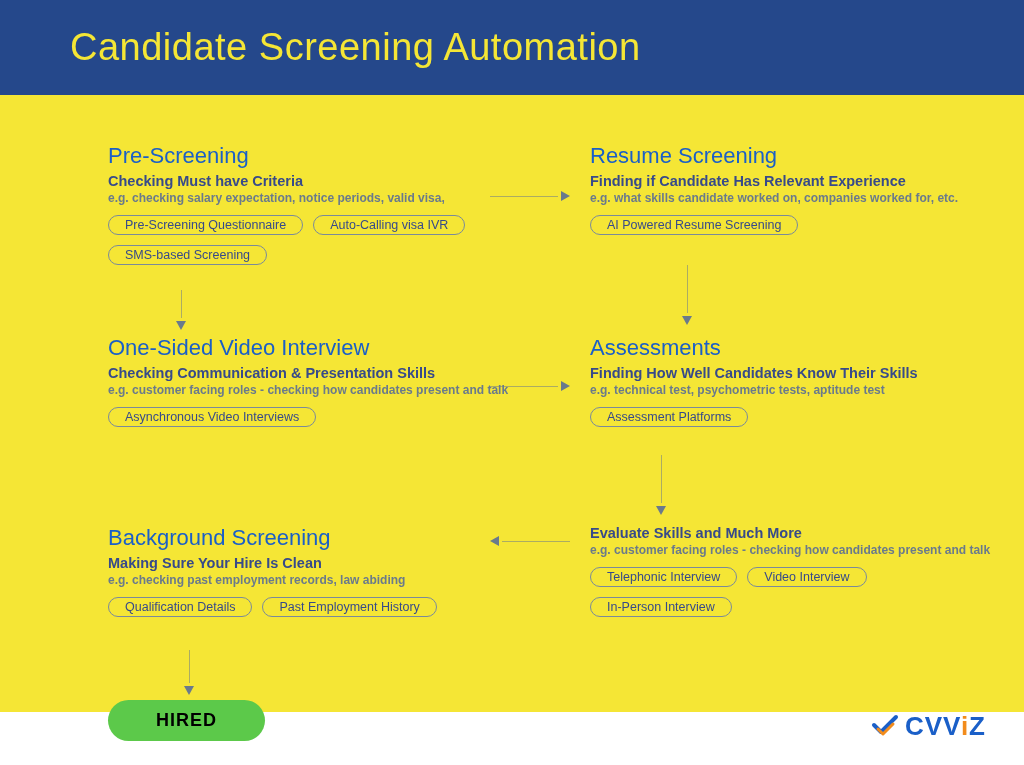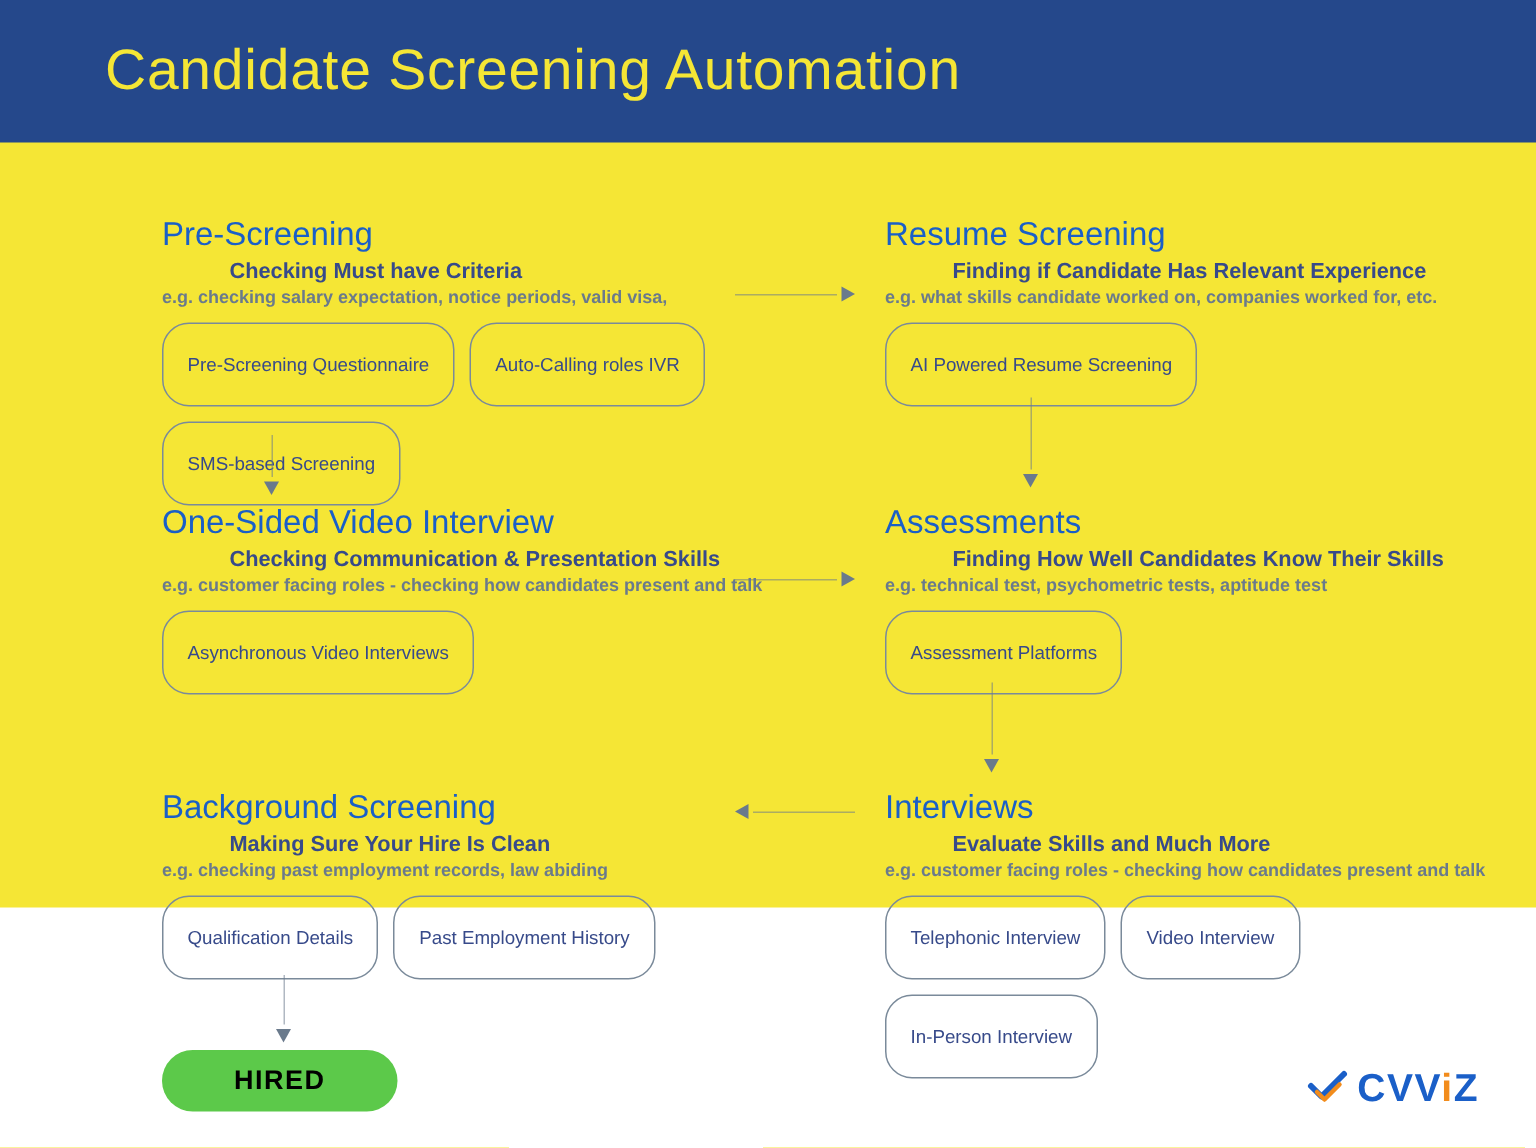--- a/index.html
+++ b/index.html
@@ -1,26 +1,26 @@
 <!DOCTYPE html>
 <html><head>
 <meta charset="utf-8">
 <style>
   * { box-sizing: border-box; margin: 0; padding: 0; }
   html, body { width: 1024px; height: 765px; overflow: hidden; font-family: -apple-system, "Helvetica Neue", Arial, sans-serif; }
-  .page { width: 1024px; height: 605px; background: #f5e635; position: relative; }
+  .page { width: 1024px; height: 712px; background: #f5e635; position: relative; }
   .header { width: 100%; height: 95px; background: #25488b; display: flex; align-items: center; padding-left: 70px; }
   .header h1 { color: #f5e635; font-size: 38px; font-weight: 300; letter-spacing: 0.5px; }
   .content { position: absolute; top: 95px; left: 0; width: 1024px; height: 670px; }
   .block { position: absolute; width: 410px; }
   .title { color: #1a5fc8; font-size: 22px; font-weight: 400; margin-bottom: 4px; }
-  .subtitle { color: #374a8a; font-size: 14.5px; font-weight: 700; margin-bottom: 2px; margin-left: 45px; }
+  .subtitle { color: #374a8a; font-size: 14.5px; font-weight: 700; margin-bottom: 2px; }
   .example { color: #6a7a8c; font-size: 12px; font-weight: 700; margin-bottom: 10px; }
   .pills { display: flex; flex-wrap: wrap; gap: 10px; }
-  .pill { border: 1px solid #7a8a9a; border-radius: 18px; padding: 20px 16px; color: #374a8a; font-size: 12.5px; font-weight: 500; background: transparent; }
+  .pill { border: 1px solid #7a8a9a; border-radius: 18px; padding: 2px 16px; color: #374a8a; font-size: 12.5px; font-weight: 500; background: transparent; }
   .hired { position: absolute; background: #5cc94a; color: #000; font-weight: 800; font-size: 18px; letter-spacing: 1px; border-radius: 22px; padding: 10px 48px; }
   .arrow { position: absolute; color: #6a7a8c; }
   .arrow.h { height: 2px; }
   .arrow.h .line { position:absolute; top:50%; left:0; right:12px; height:1.2px; background:#6a7a8c88; }
   .arrow.h .head { position:absolute; top:50%; transform: translateY(-50%); width:0;height:0;border-top:5px solid transparent;border-bottom:5px solid transparent; }
   .arrow.h.right .head { right:0; border-left:9px solid #6a7a8c; }
   .arrow.h.left .head { left:0; border-right:9px solid #6a7a8c; }
   .arrow.h.left .line { left:12px; right:0; }
   .arrow.v { width: 2px; }
   .arrow.v .line { position:absolute; left:50%; top:0; bottom:12px; width:1.2px; background:#6a7a8c88; }
@@ -38,21 +38,21 @@
   </div>
 
   <div class="content">
 
     <div class="block" style="left:108px; top:48px;">
       <div class="title">Pre-Screening</div>
       <div class="subtitle">Checking Must have Criteria</div>
       <div class="example">e.g. checking salary expectation, notice periods, valid visa,</div>
       <div class="pills">
         <span class="pill">Pre-Screening Questionnaire</span>
-        <span class="pill">Auto-Calling roles IVR</span>
+        <span class="pill">Auto-Calling visa IVR</span>
         <span class="pill">SMS-based Screening</span>
       </div>
     </div>
 
     <div class="block" style="left:590px; top:48px;">
       <div class="title">Resume Screening</div>
       <div class="subtitle">Finding if Candidate Has Relevant Experience</div>
       <div class="example">e.g. what skills candidate worked on, companies worked for, etc.</div>
       <div class="pills">
         <span class="pill">AI Powered Resume Screening</span>
@@ -81,21 +81,20 @@
       <div class="title">Background Screening</div>
       <div class="subtitle">Making Sure Your Hire Is Clean</div>
       <div class="example">e.g. checking past employment records, law abiding</div>
       <div class="pills">
         <span class="pill">Qualification Details</span>
         <span class="pill">Past Employment History</span>
       </div>
     </div>
 
     <div class="block" style="left:590px; top:430px;">
-      <div class="title">Interviews</div>
       <div class="subtitle">Evaluate Skills and Much More</div>
       <div class="example">e.g. customer facing roles - checking how candidates present and talk</div>
       <div class="pills">
         <span class="pill">Telephonic Interview</span>
         <span class="pill">Video Interview</span>
         <span class="pill">In-Person Interview</span>
       </div>
     </div>
 
     <div class="hired" style="left:108px; top:605px;">HIRED</div>

